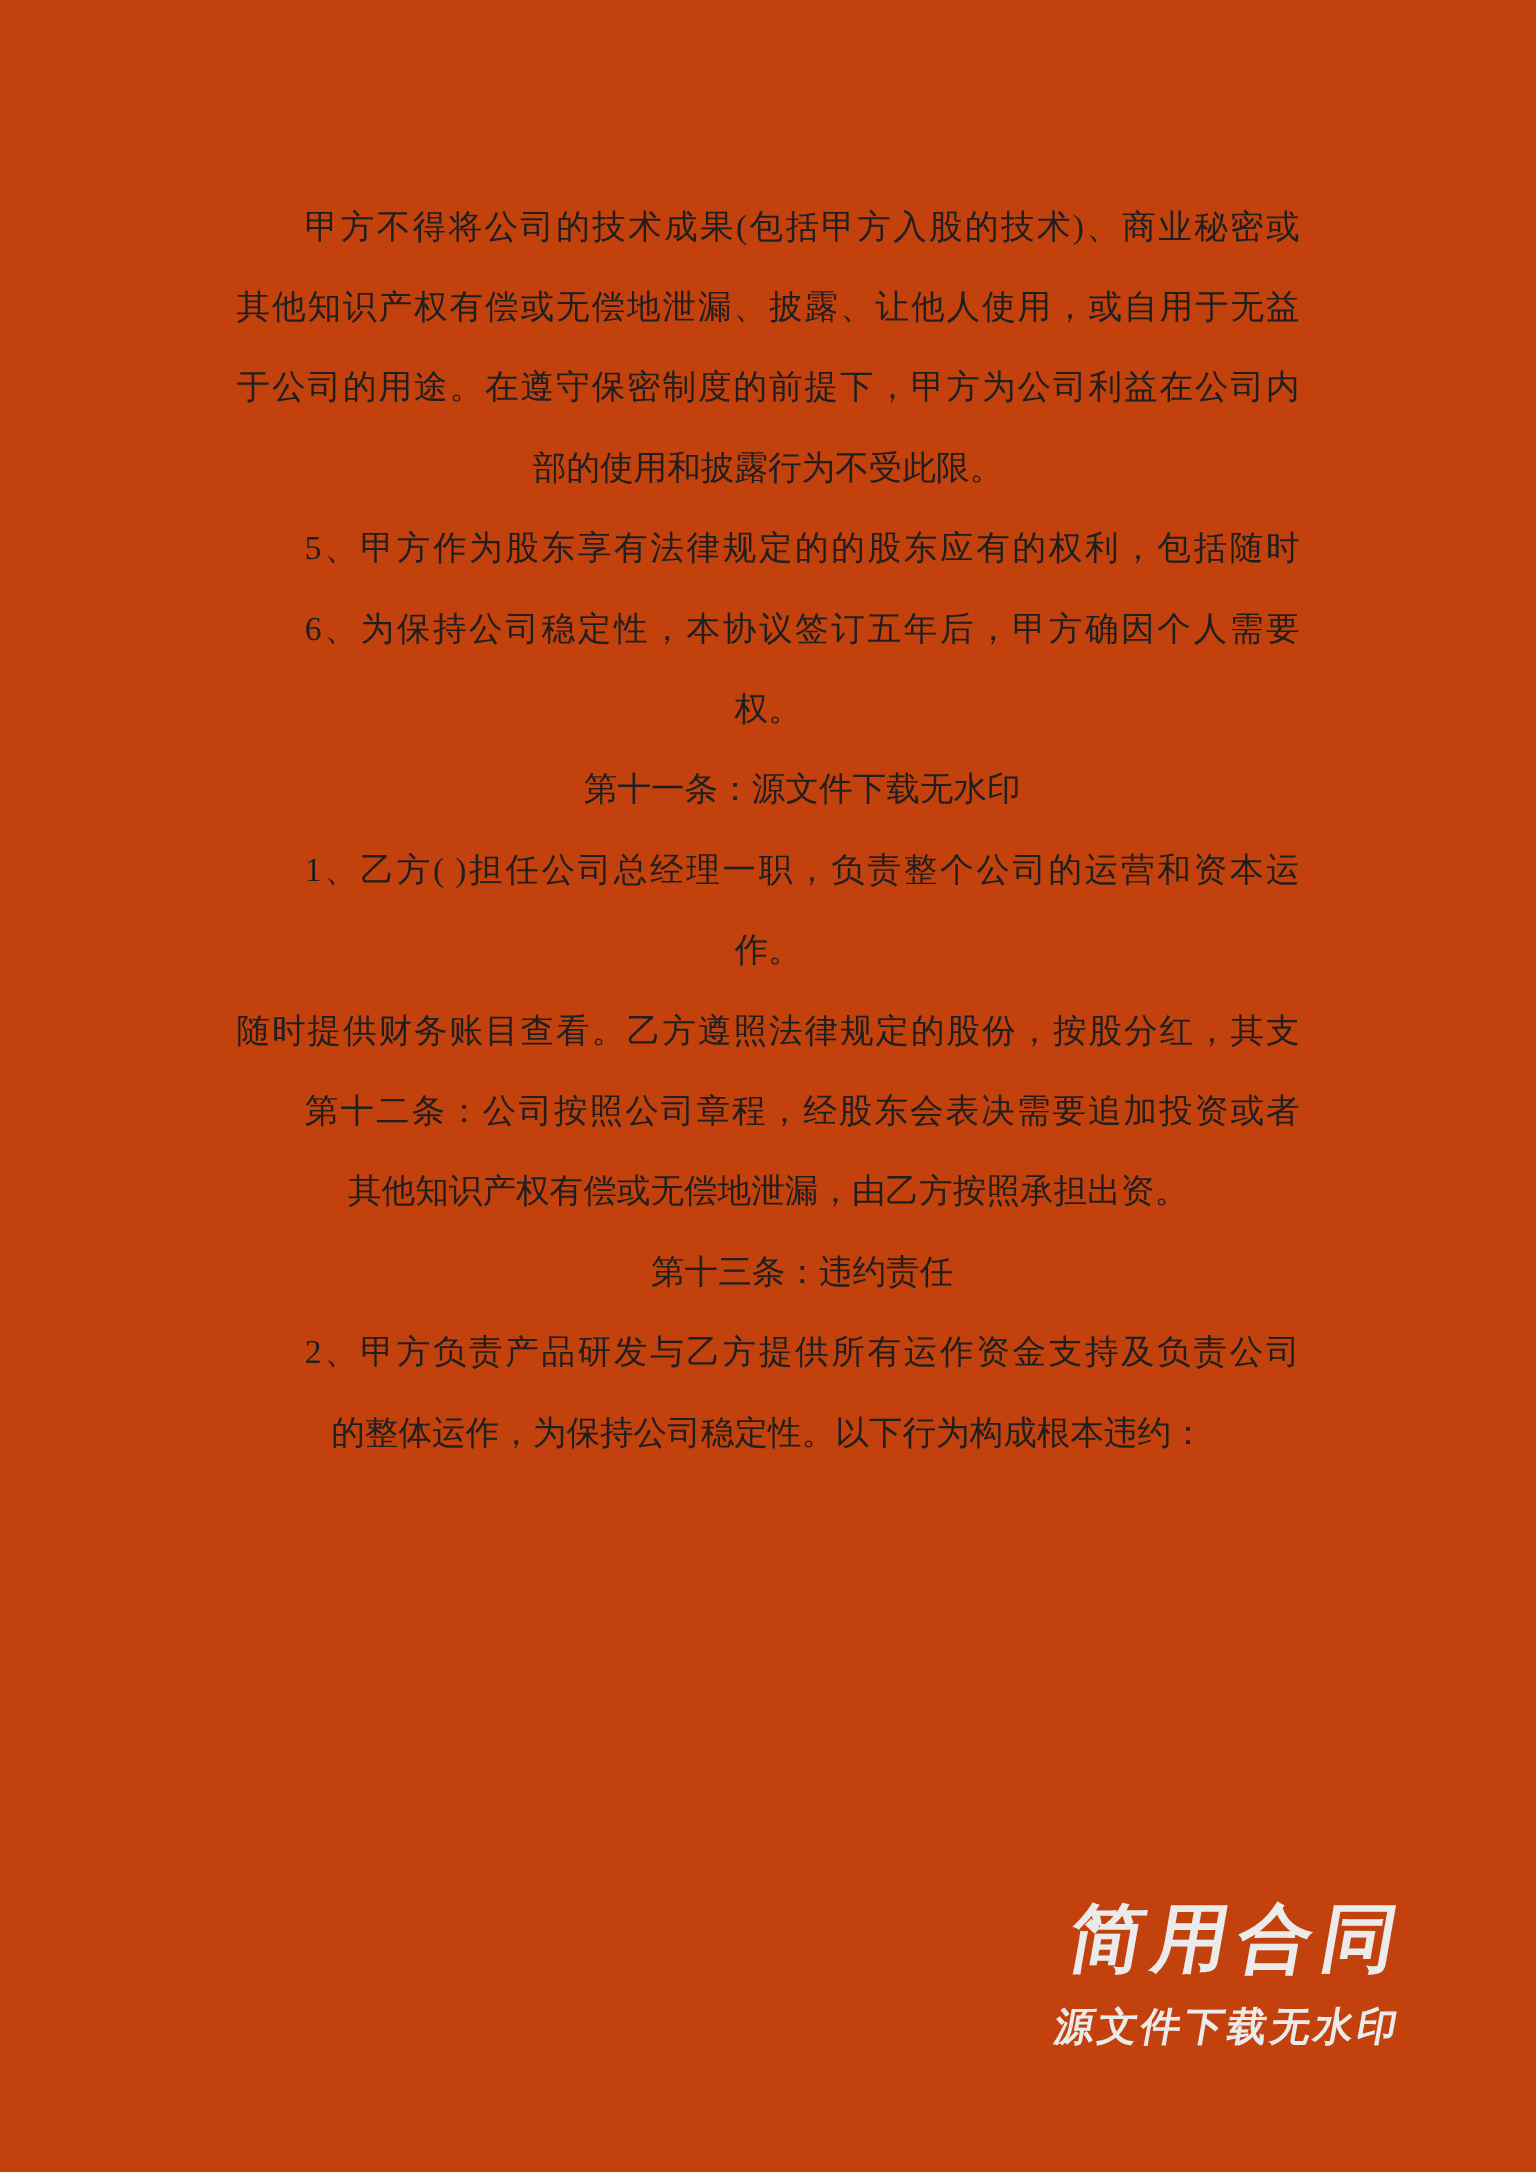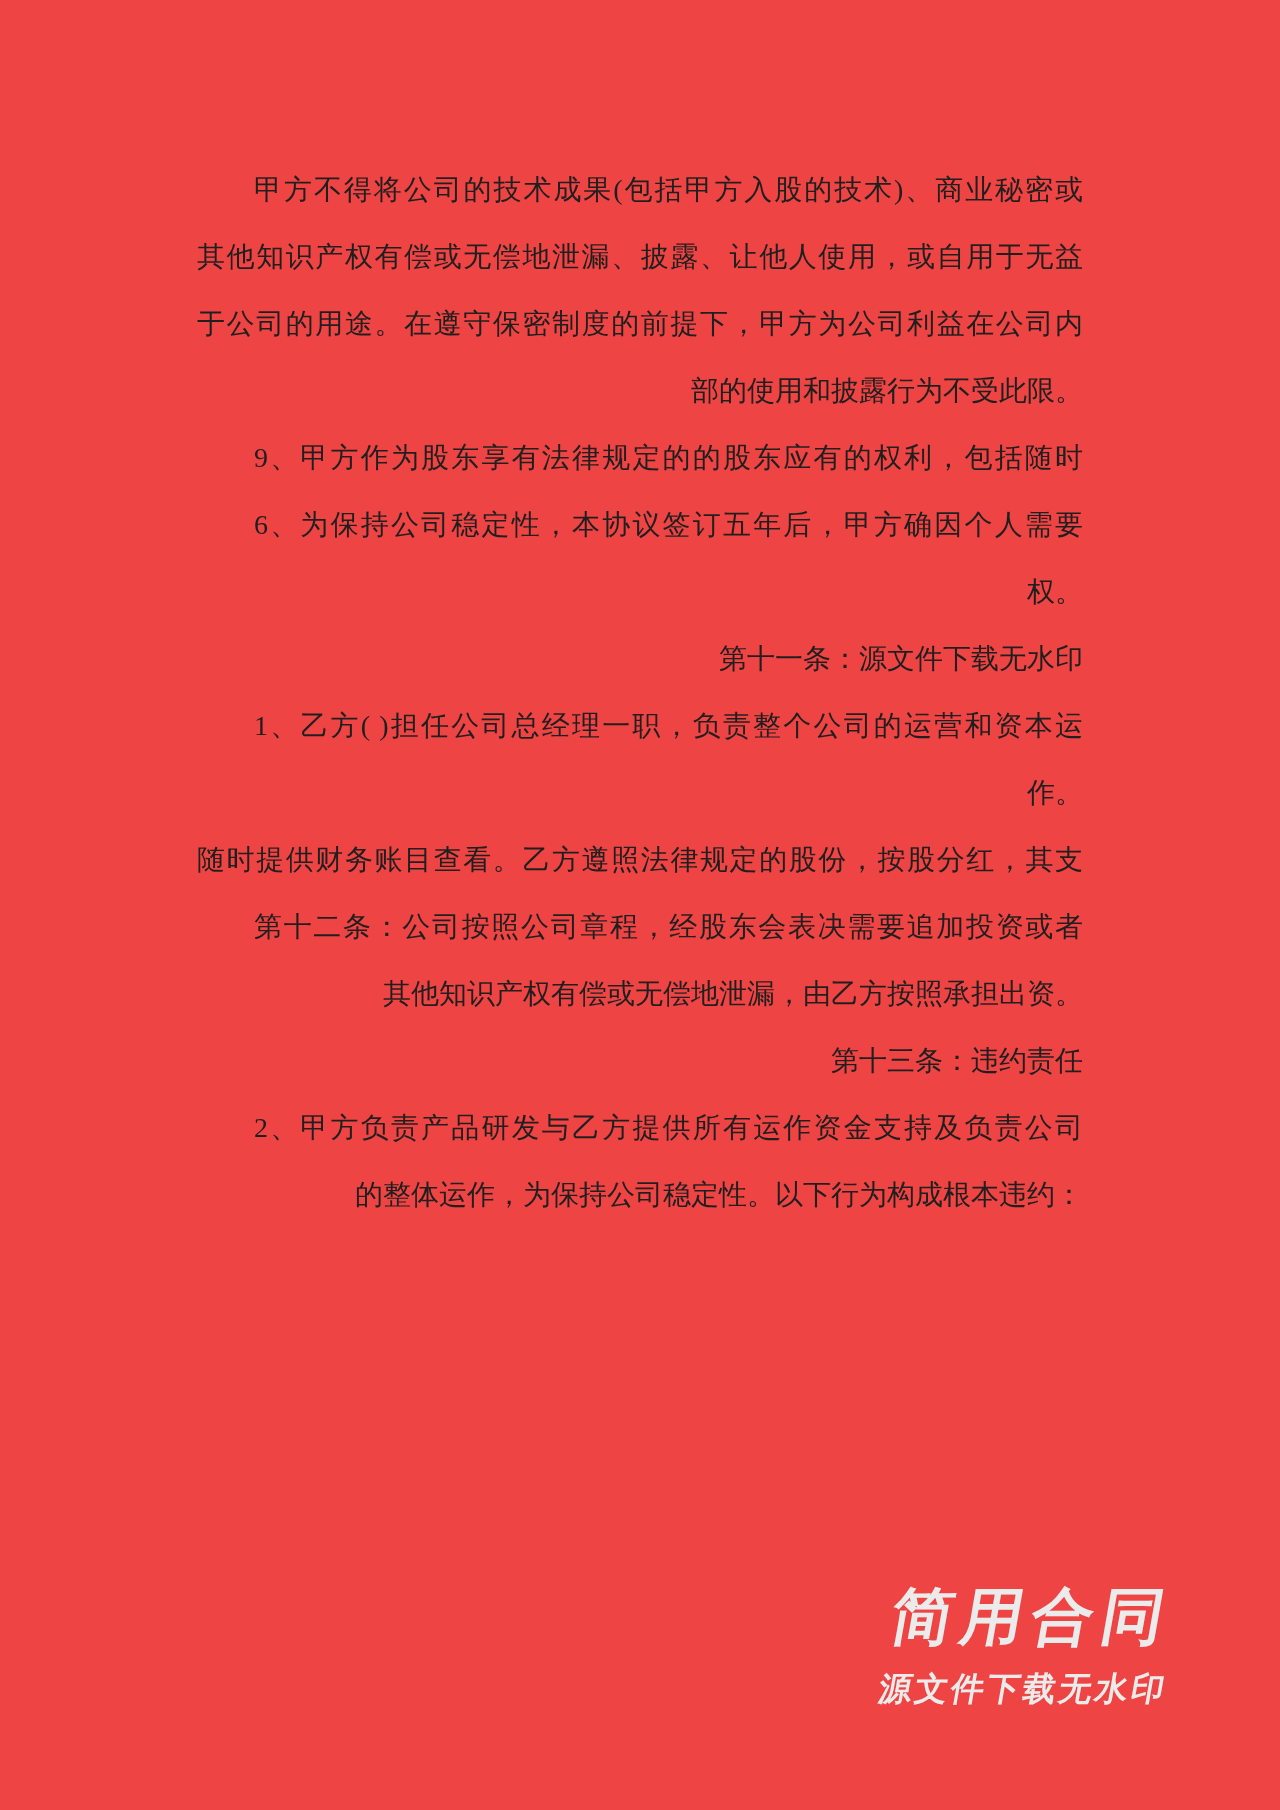--- a/index.html
+++ b/index.html
@@ -10,34 +10,34 @@
   body {
     width: 1280px;
     height: 1810px;
     position: relative;
     overflow: hidden;
     font-family: "Liberation Serif", "DejaVu Serif", serif;
   }
   .page {
     position: absolute;
     inset: 0;
-    background: #ef4444;
+    background: #c2410c;
   }
   .contract-text {
     position: absolute;
     left: 197px;
     top: 156px;
     width: 886px;
     color: #1f1f1f;
   }
   .text-line {
     height: 67px;
     line-height: 67px;
     font-size: 28px;
-    text-align: right;
+    text-align: center;
     white-space: normal;
     overflow: visible;
   }
   .text-line.indent {
     text-indent: 57px;
   }
   .text-line.justify {
     text-align: justify;
     text-align-last: justify;
     text-justify: inter-ideograph;
@@ -71,21 +71,21 @@
 </head>
 <body>
 
 <div class="page">
 
   <div class="contract-text">
       <div class="text-line indent justify">甲方不得将公司的技术成果(包括甲方入股的技术)、商业秘密或</div>
       <div class="text-line justify">其他知识产权有偿或无偿地泄漏、披露、让他人使用，或自用于无益</div>
       <div class="text-line justify">于公司的用途。在遵守保密制度的前提下，甲方为公司利益在公司内</div>
       <div class="text-line">部的使用和披露行为不受此限。</div>
-      <div class="text-line indent justify">9、甲方作为股东享有法律规定的的股东应有的权利，包括随时</div>
+      <div class="text-line indent justify">5、甲方作为股东享有法律规定的的股东应有的权利，包括随时</div>
       <div class="text-line indent justify">6、为保持公司稳定性，本协议签订五年后，甲方确因个人需要</div>
       <div class="text-line">权。</div>
       <div class="text-line indent">第十一条：源文件下载无水印</div>
       <div class="text-line indent justify">1、乙方( )担任公司总经理一职，负责整个公司的运营和资本运</div>
       <div class="text-line">作。</div>
       <div class="text-line justify">随时提供财务账目查看。乙方遵照法律规定的股份，按股分红，其支</div>
       <div class="text-line indent justify">第十二条：公司按照公司章程，经股东会表决需要追加投资或者</div>
       <div class="text-line">其他知识产权有偿或无偿地泄漏，由乙方按照承担出资。</div>
       <div class="text-line indent">第十三条：违约责任</div>
       <div class="text-line indent justify">2、甲方负责产品研发与乙方提供所有运作资金支持及负责公司</div>

